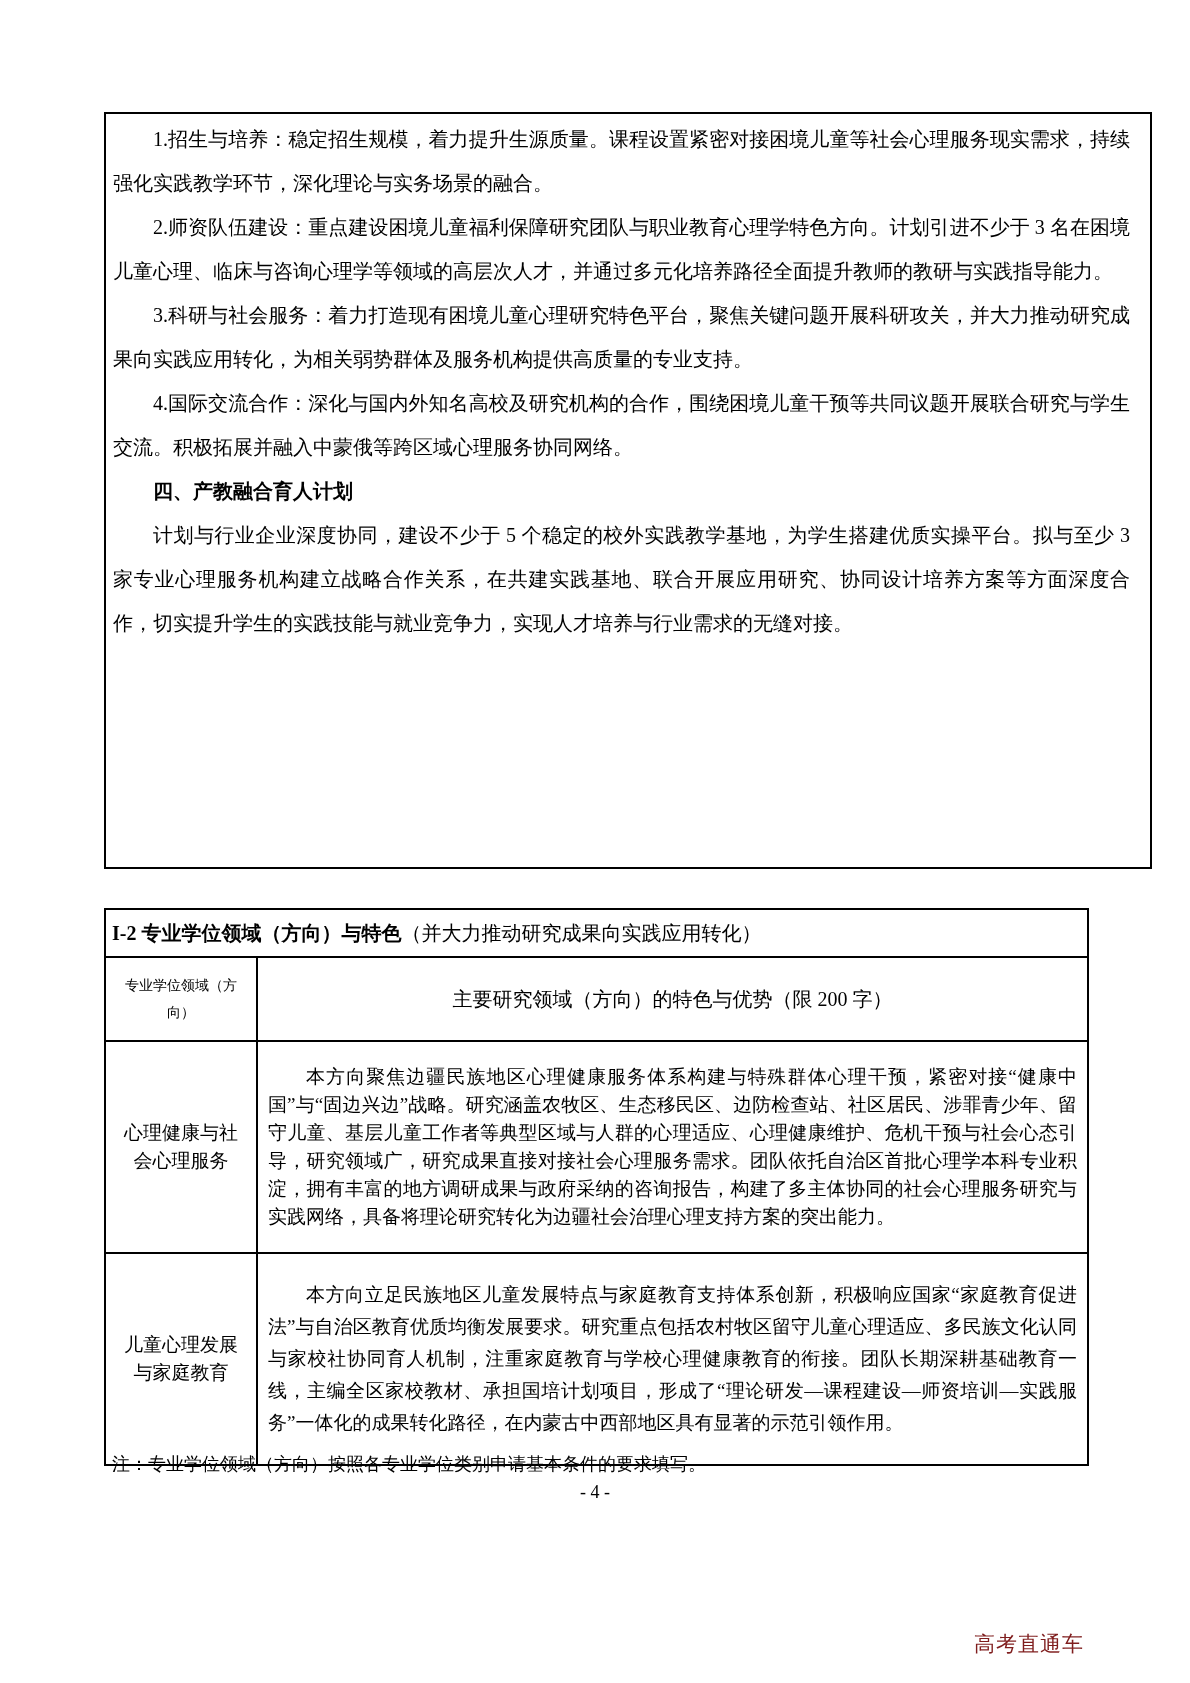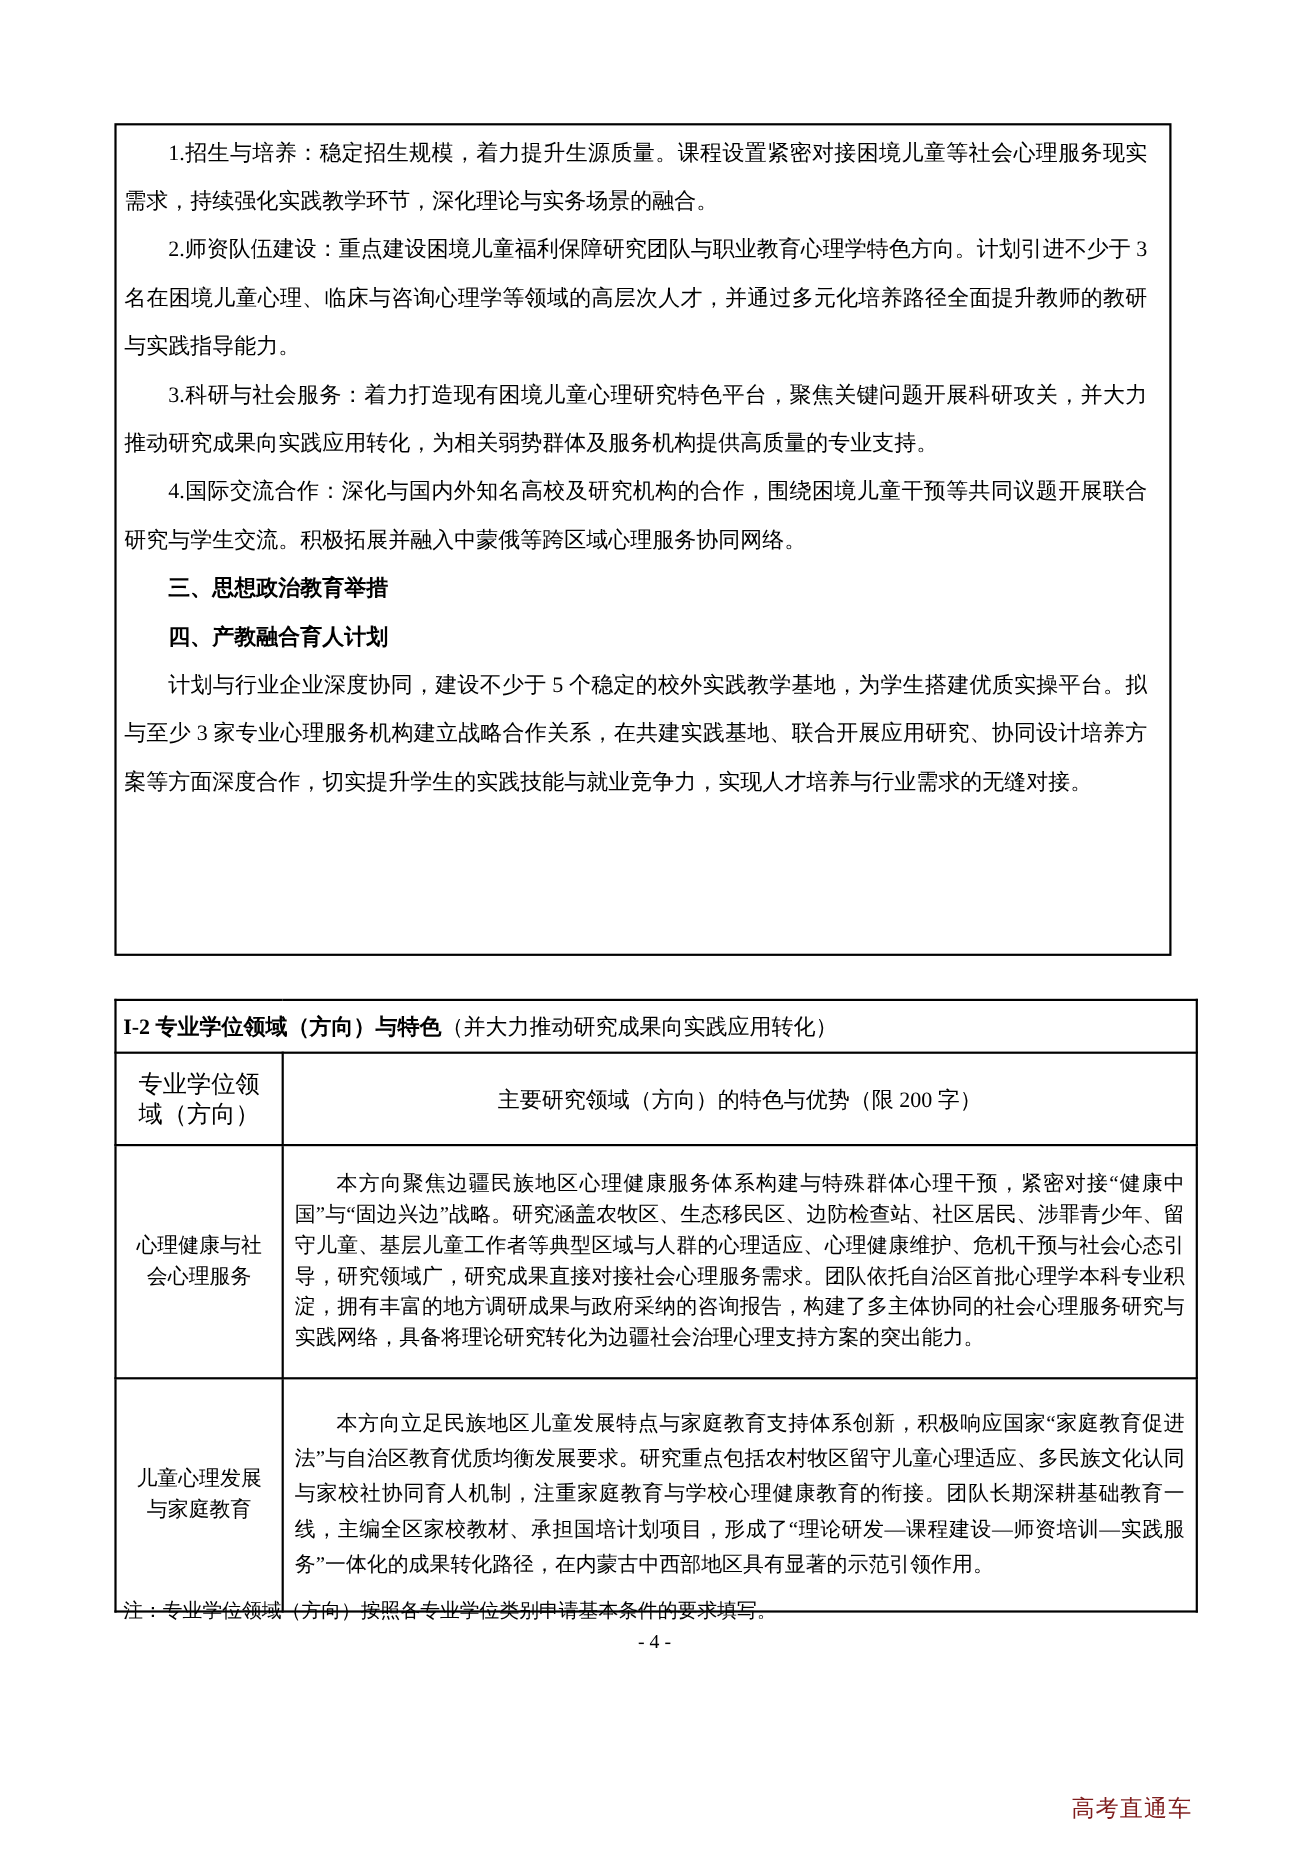--- a/index.html
+++ b/index.html
@@ -20,21 +20,21 @@
     height: 1683px;
     overflow: hidden;
     background: #ffffff;
   }
 
   
   .topbox {
     position: absolute;
     left: 104px;
     top: 112px;
-    width: 961px;
+    width: 1048px;
     height: 757px;
     border: 2px solid #000;
     padding: 3px 20px 6px 7px;
     overflow: hidden;
   }
   .topbox p {
     margin: 0;
     font-size: 20px;
     line-height: 44px;
     text-align: justify;
@@ -62,21 +62,21 @@
   .title-cell {
     height: 48px;
     font-size: 20px;
     padding: 2px 6px;
     text-align: left;
   }
   .title-bold { font-weight: 700; }
   .hdr-row td { height: 84px; }
   .hdr-col1 {
     text-align: center;
-    font-size: 22px;
+    font-size: 14px;
     line-height: 27px;
     padding: 4px 16px;
   }
   .hdr-col2 {
     text-align: center;
     font-size: 20px;
     padding: 4px 10px;
   }
   .field-cell {
     text-align: center;
@@ -125,21 +125,20 @@
 </head>
 <body>
 
 <div class="sheet">
 
   <div class="topbox">
     <p>1.招生与培养：稳定招生规模，着力提升生源质量。课程设置紧密对接困境儿童等社会心理服务现实需求，持续强化实践教学环节，深化理论与实务场景的融合。</p>
     <p>2.师资队伍建设：重点建设困境儿童福利保障研究团队与职业教育心理学特色方向。计划引进不少于 3 名在困境儿童心理、临床与咨询心理学等领域的高层次人才，并通过多元化培养路径全面提升教师的教研与实践指导能力。</p>
     <p>3.科研与社会服务：着力打造现有困境儿童心理研究特色平台，聚焦关键问题开展科研攻关，并大力推动研究成果向实践应用转化，为相关弱势群体及服务机构提供高质量的专业支持。</p>
     <p>4.国际交流合作：深化与国内外知名高校及研究机构的合作，围绕困境儿童干预等共同议题开展联合研究与学生交流。积极拓展并融入中蒙俄等跨区域心理服务协同网络。</p>
-    <p class="bold-head">三、思想政治教育举措</p>
     <p class="bold-head">四、产教融合育人计划</p>
     <p>计划与行业企业深度协同，建设不少于 5 个稳定的校外实践教学基地，为学生搭建优质实操平台。拟与至少 3 家专业心理服务机构建立战略合作关系，在共建实践基地、联合开展应用研究、协同设计培养方案等方面深度合作，切实提升学生的实践技能与就业竞争力，实现人才培养与行业需求的无缝对接。</p>
   </div>
 
   <table class="i2">
     <colgroup>
       <col style="width:152px">
       <col>
     </colgroup>
     <tbody>

